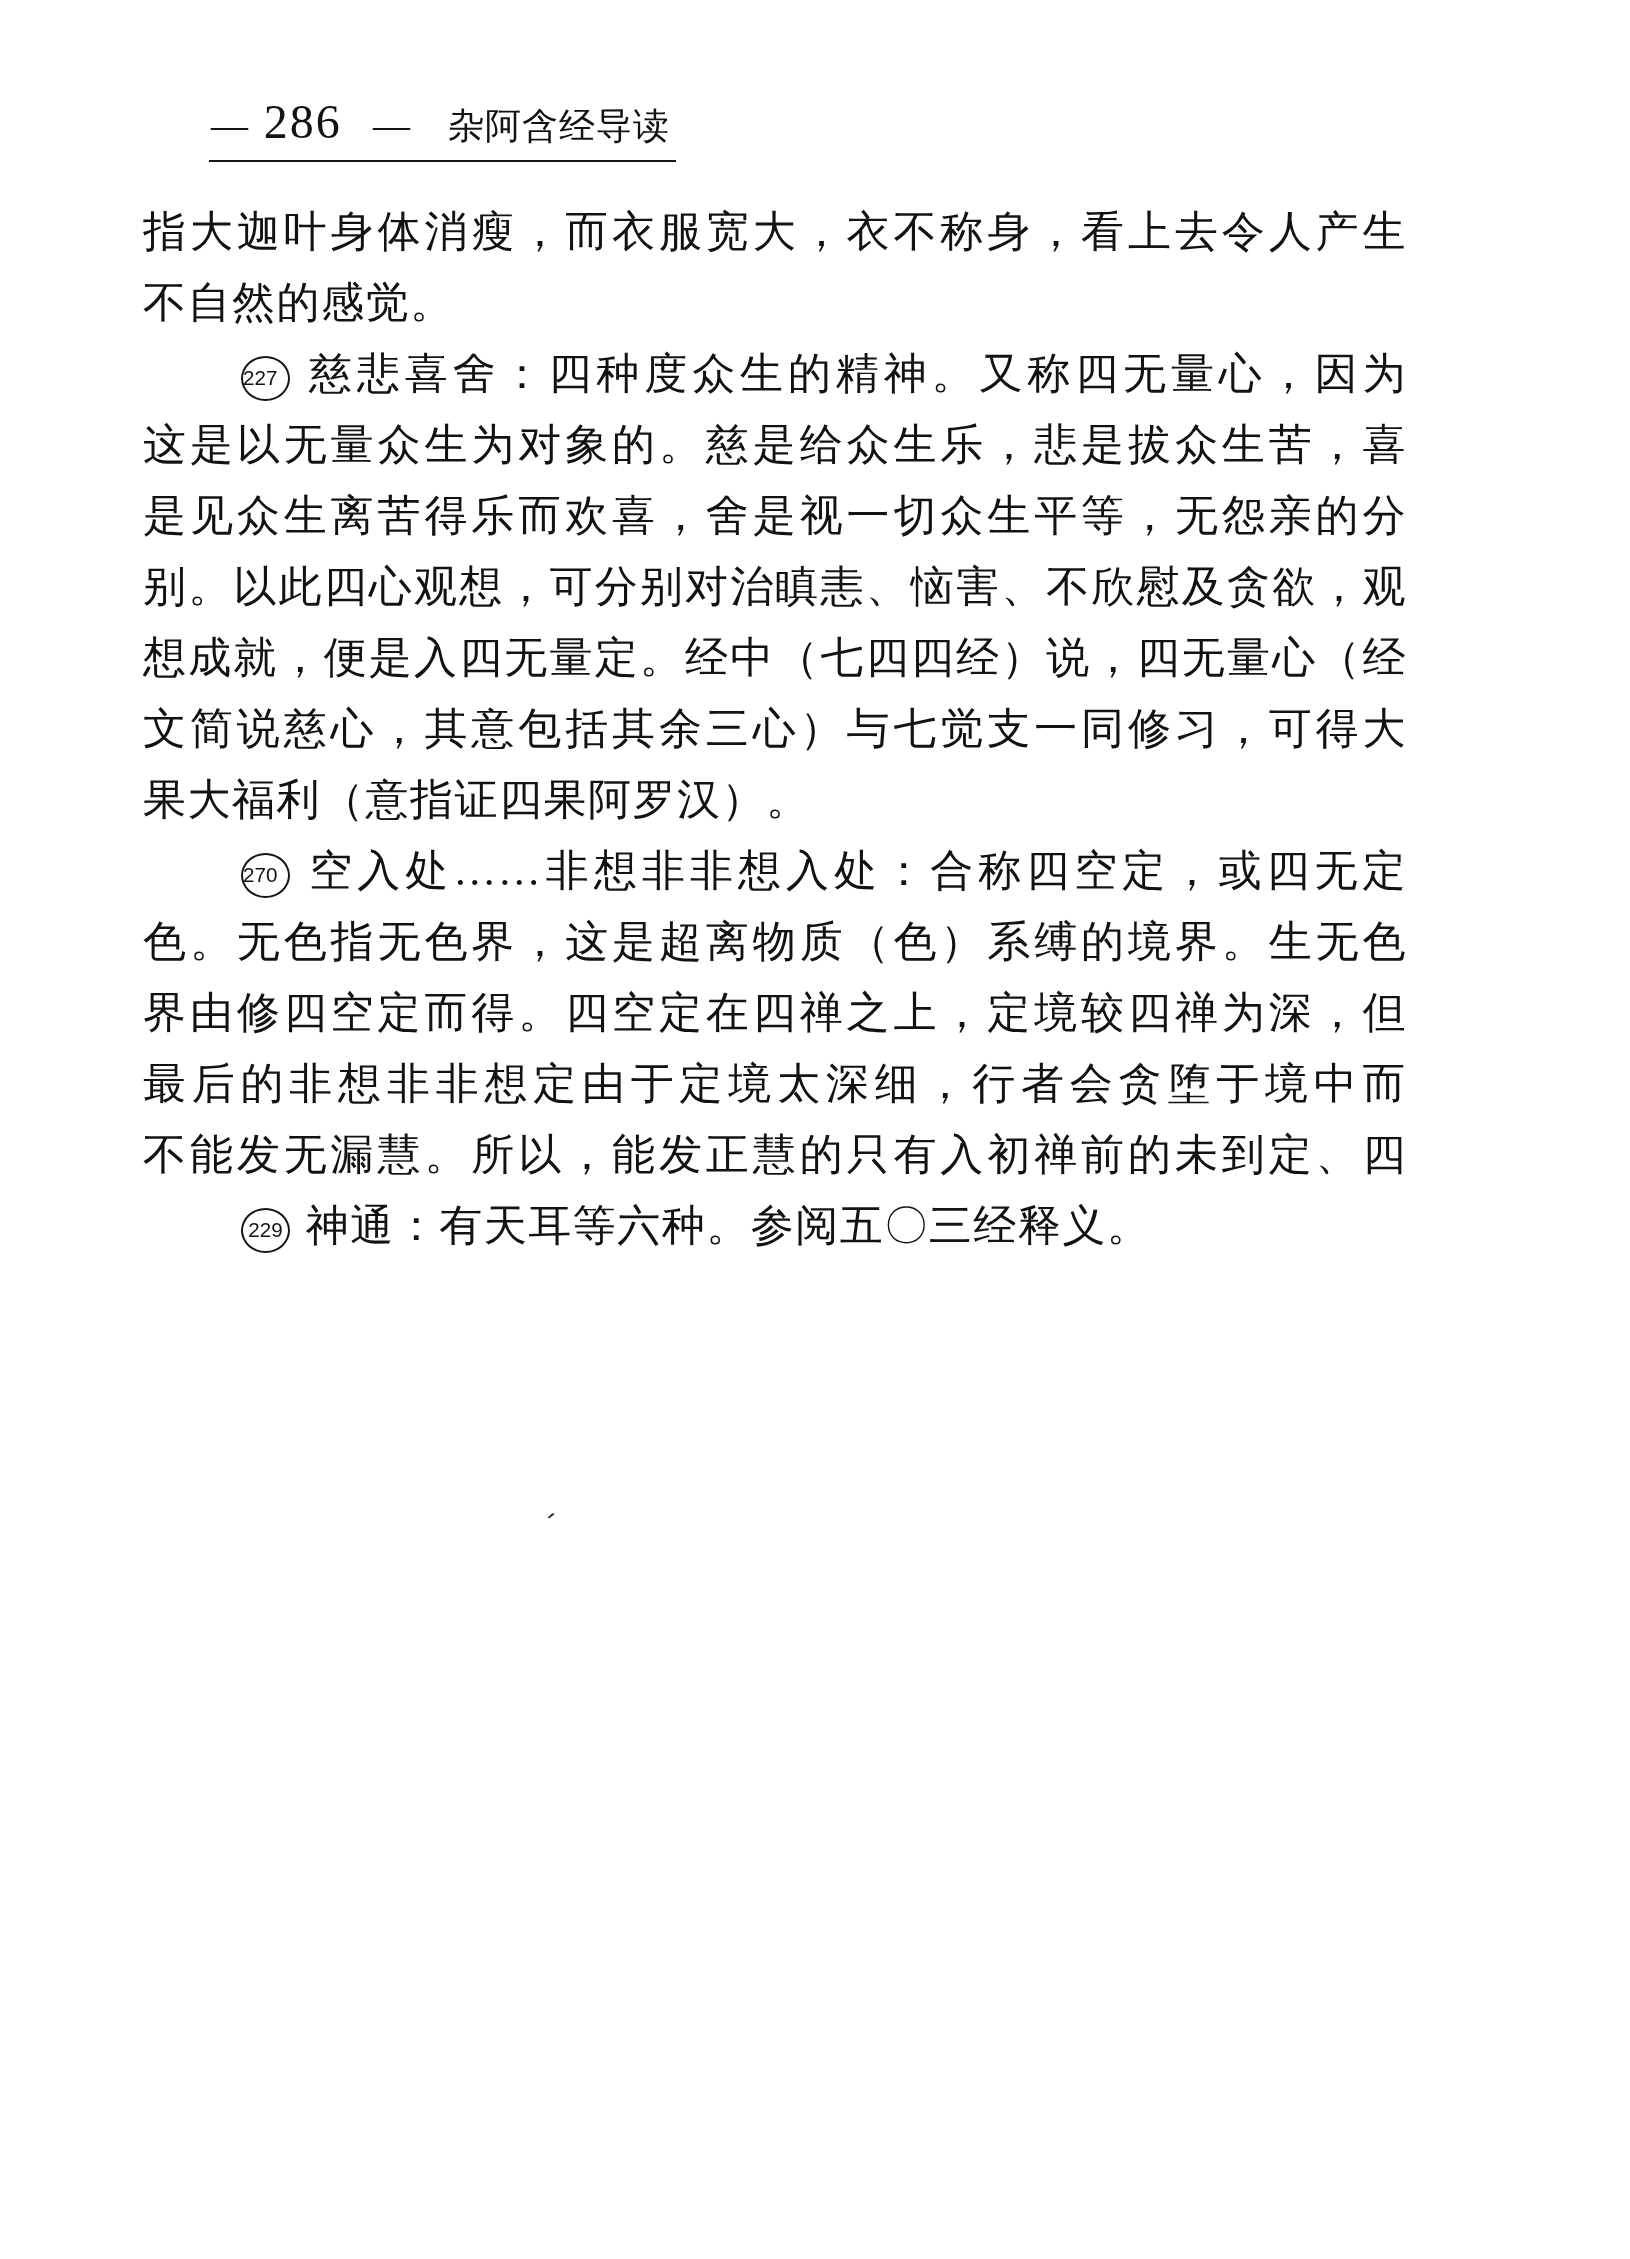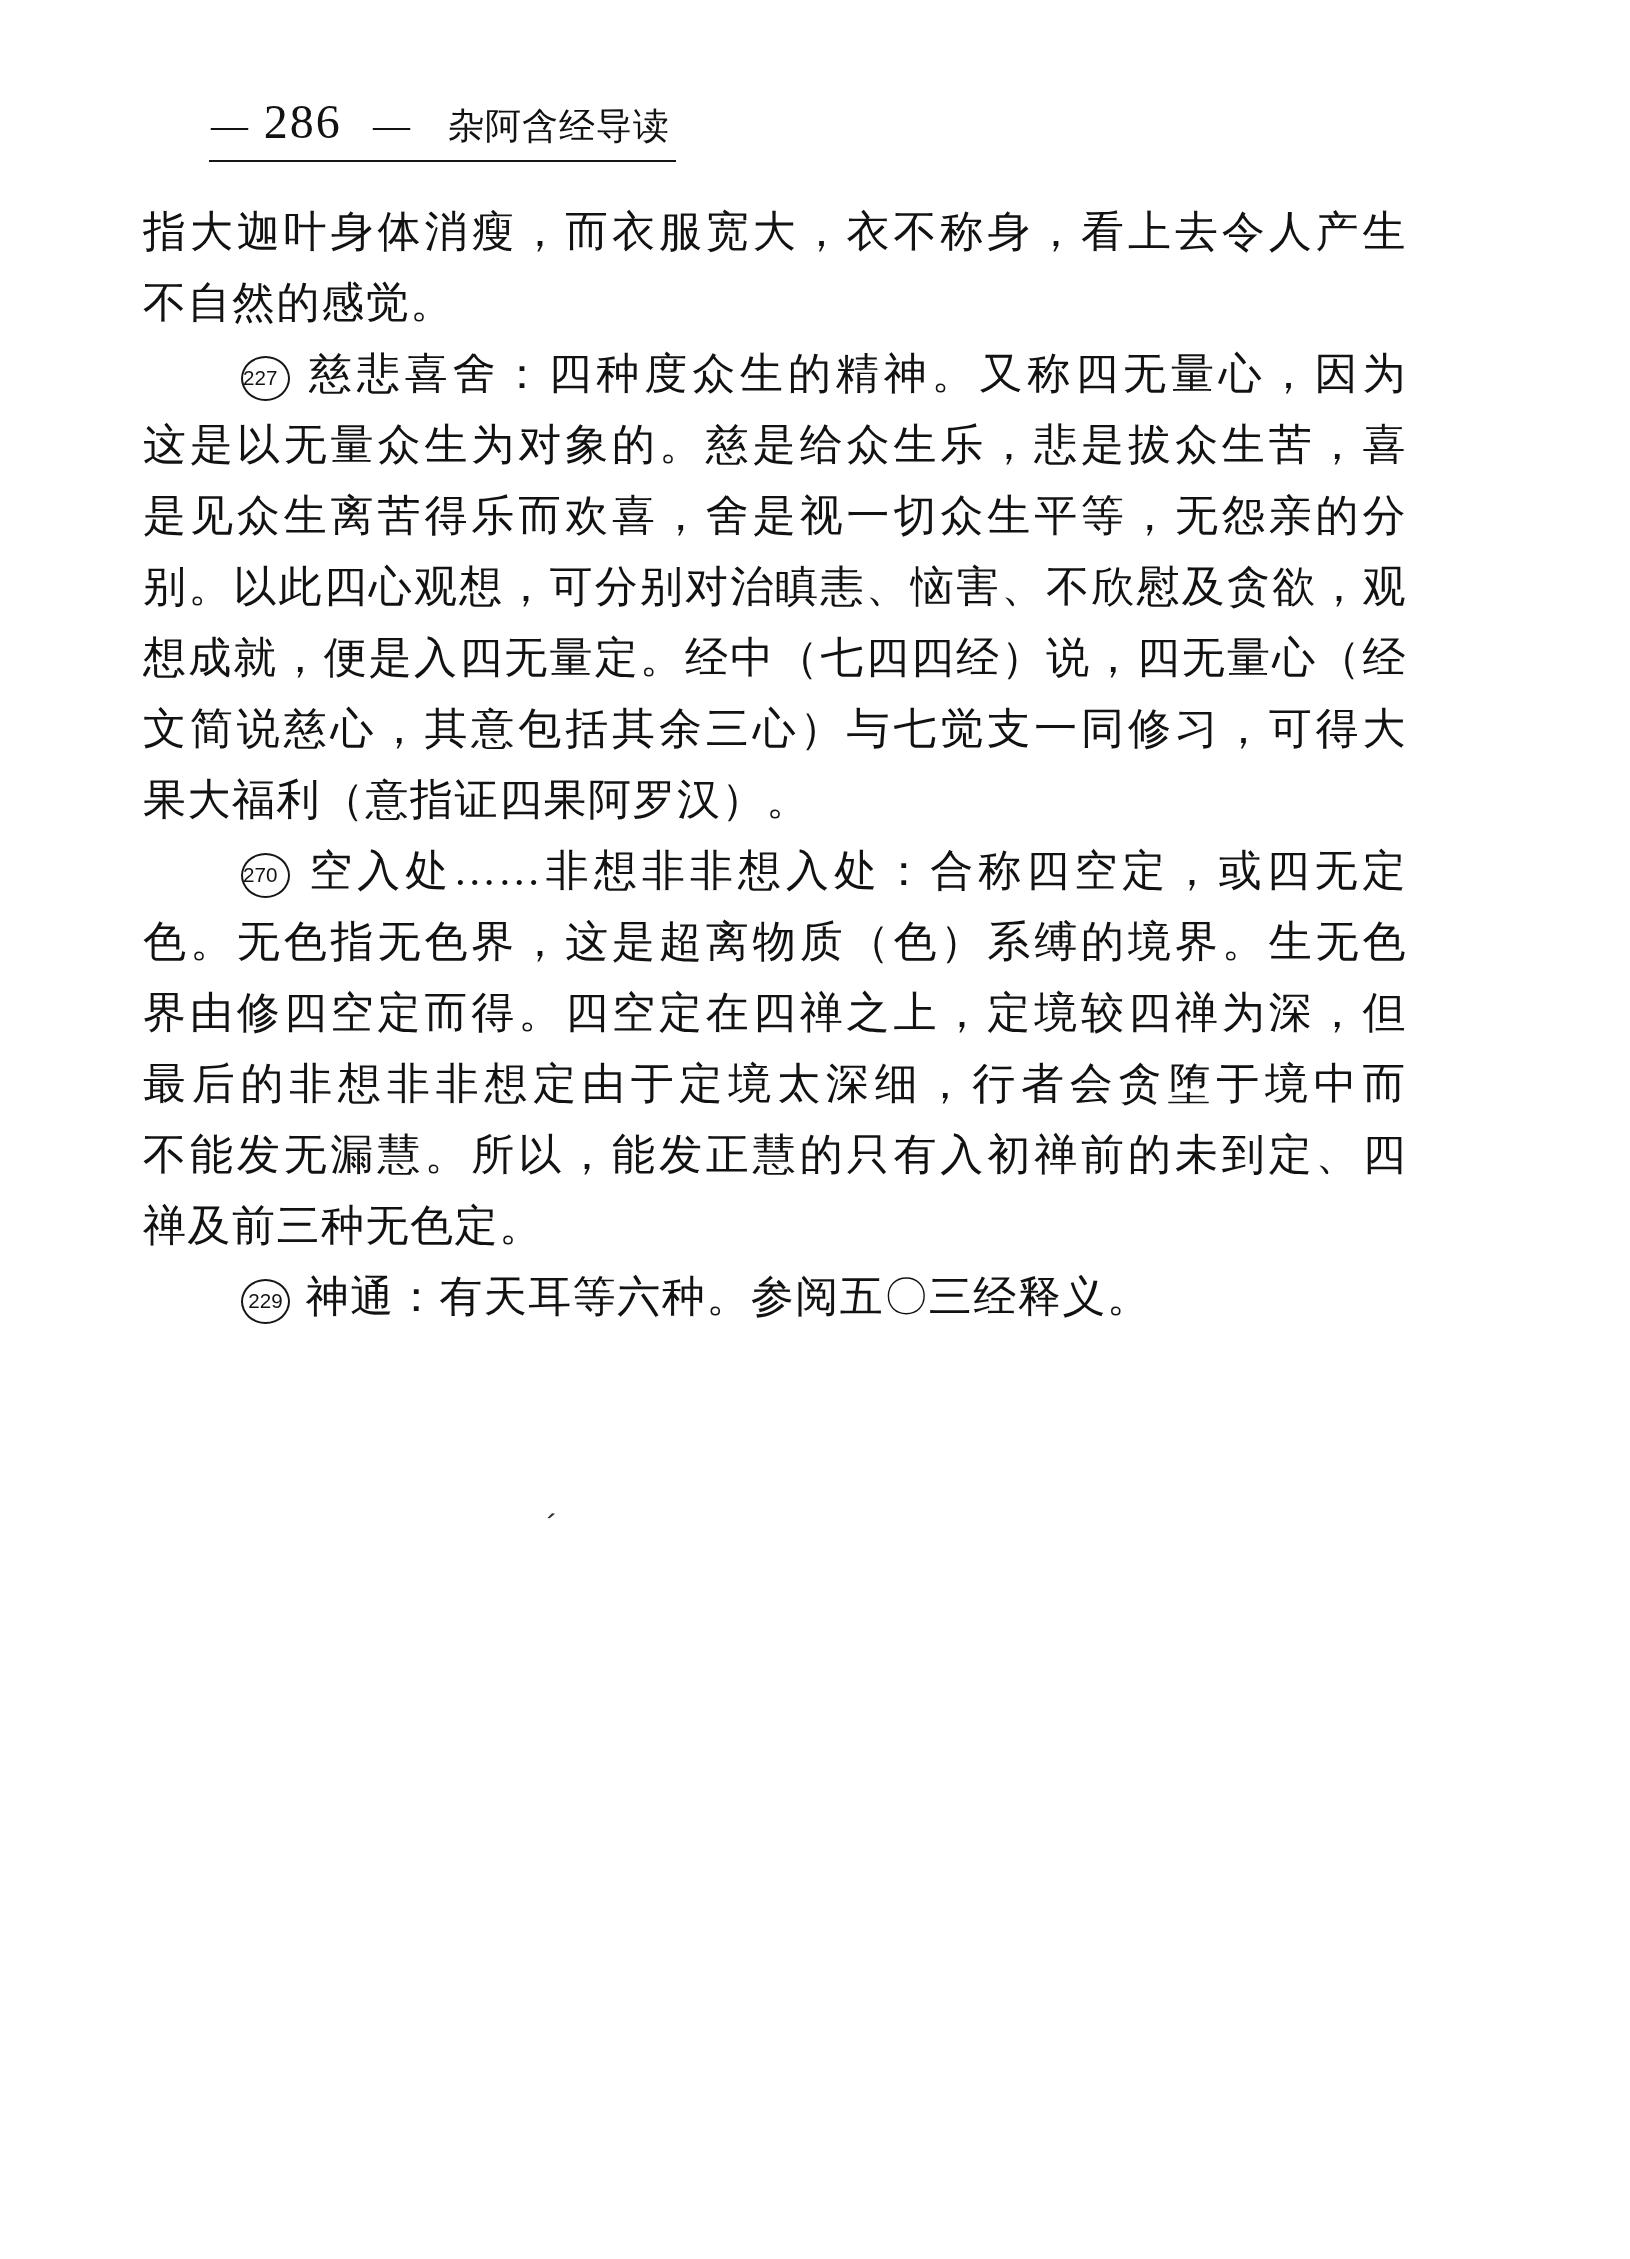--- a/index.html
+++ b/index.html
@@ -62,18 +62,17 @@
   <div class="line j"><span>是见众生离苦得乐而欢喜，舍是视一切众生平等，无怨亲的分</span></div>
   <div class="line j"><span>别。以此四心观想，可分别对治瞋恚、恼害、不欣慰及贪欲，观</span></div>
   <div class="line j"><span>想成就，便是入四无量定。经中（七四四经）说，四无量心（经</span></div>
   <div class="line j"><span>文简说慈心，其意包括其余三心）与七觉支一同修习，可得大</span></div>
   <div class="line"><span>果大福利（意指证四果阿罗汉）。</span></div>
   <div class="line j indent"><span class="note-num">270</span><span>空入处……非想非非想入处：合称四空定，或四无定</span></div>
   <div class="line j"><span>色。无色指无色界，这是超离物质（色）系缚的境界。生无色</span></div>
   <div class="line j"><span>界由修四空定而得。四空定在四禅之上，定境较四禅为深，但</span></div>
   <div class="line j"><span>最后的非想非非想定由于定境太深细，行者会贪堕于境中而</span></div>
   <div class="line j"><span>不能发无漏慧。所以，能发正慧的只有入初禅前的未到定、四</span></div>
-  <div class="line"><span>禅及前三种无色定。</span></div>
   <div class="line indent"><span class="note-num">229</span><span>神通：有天耳等六种。参阅五〇三经释义。</span></div>
 </div>
 
 <span class="stray-mark">ˊ</span>
 
 
 </body></html>

